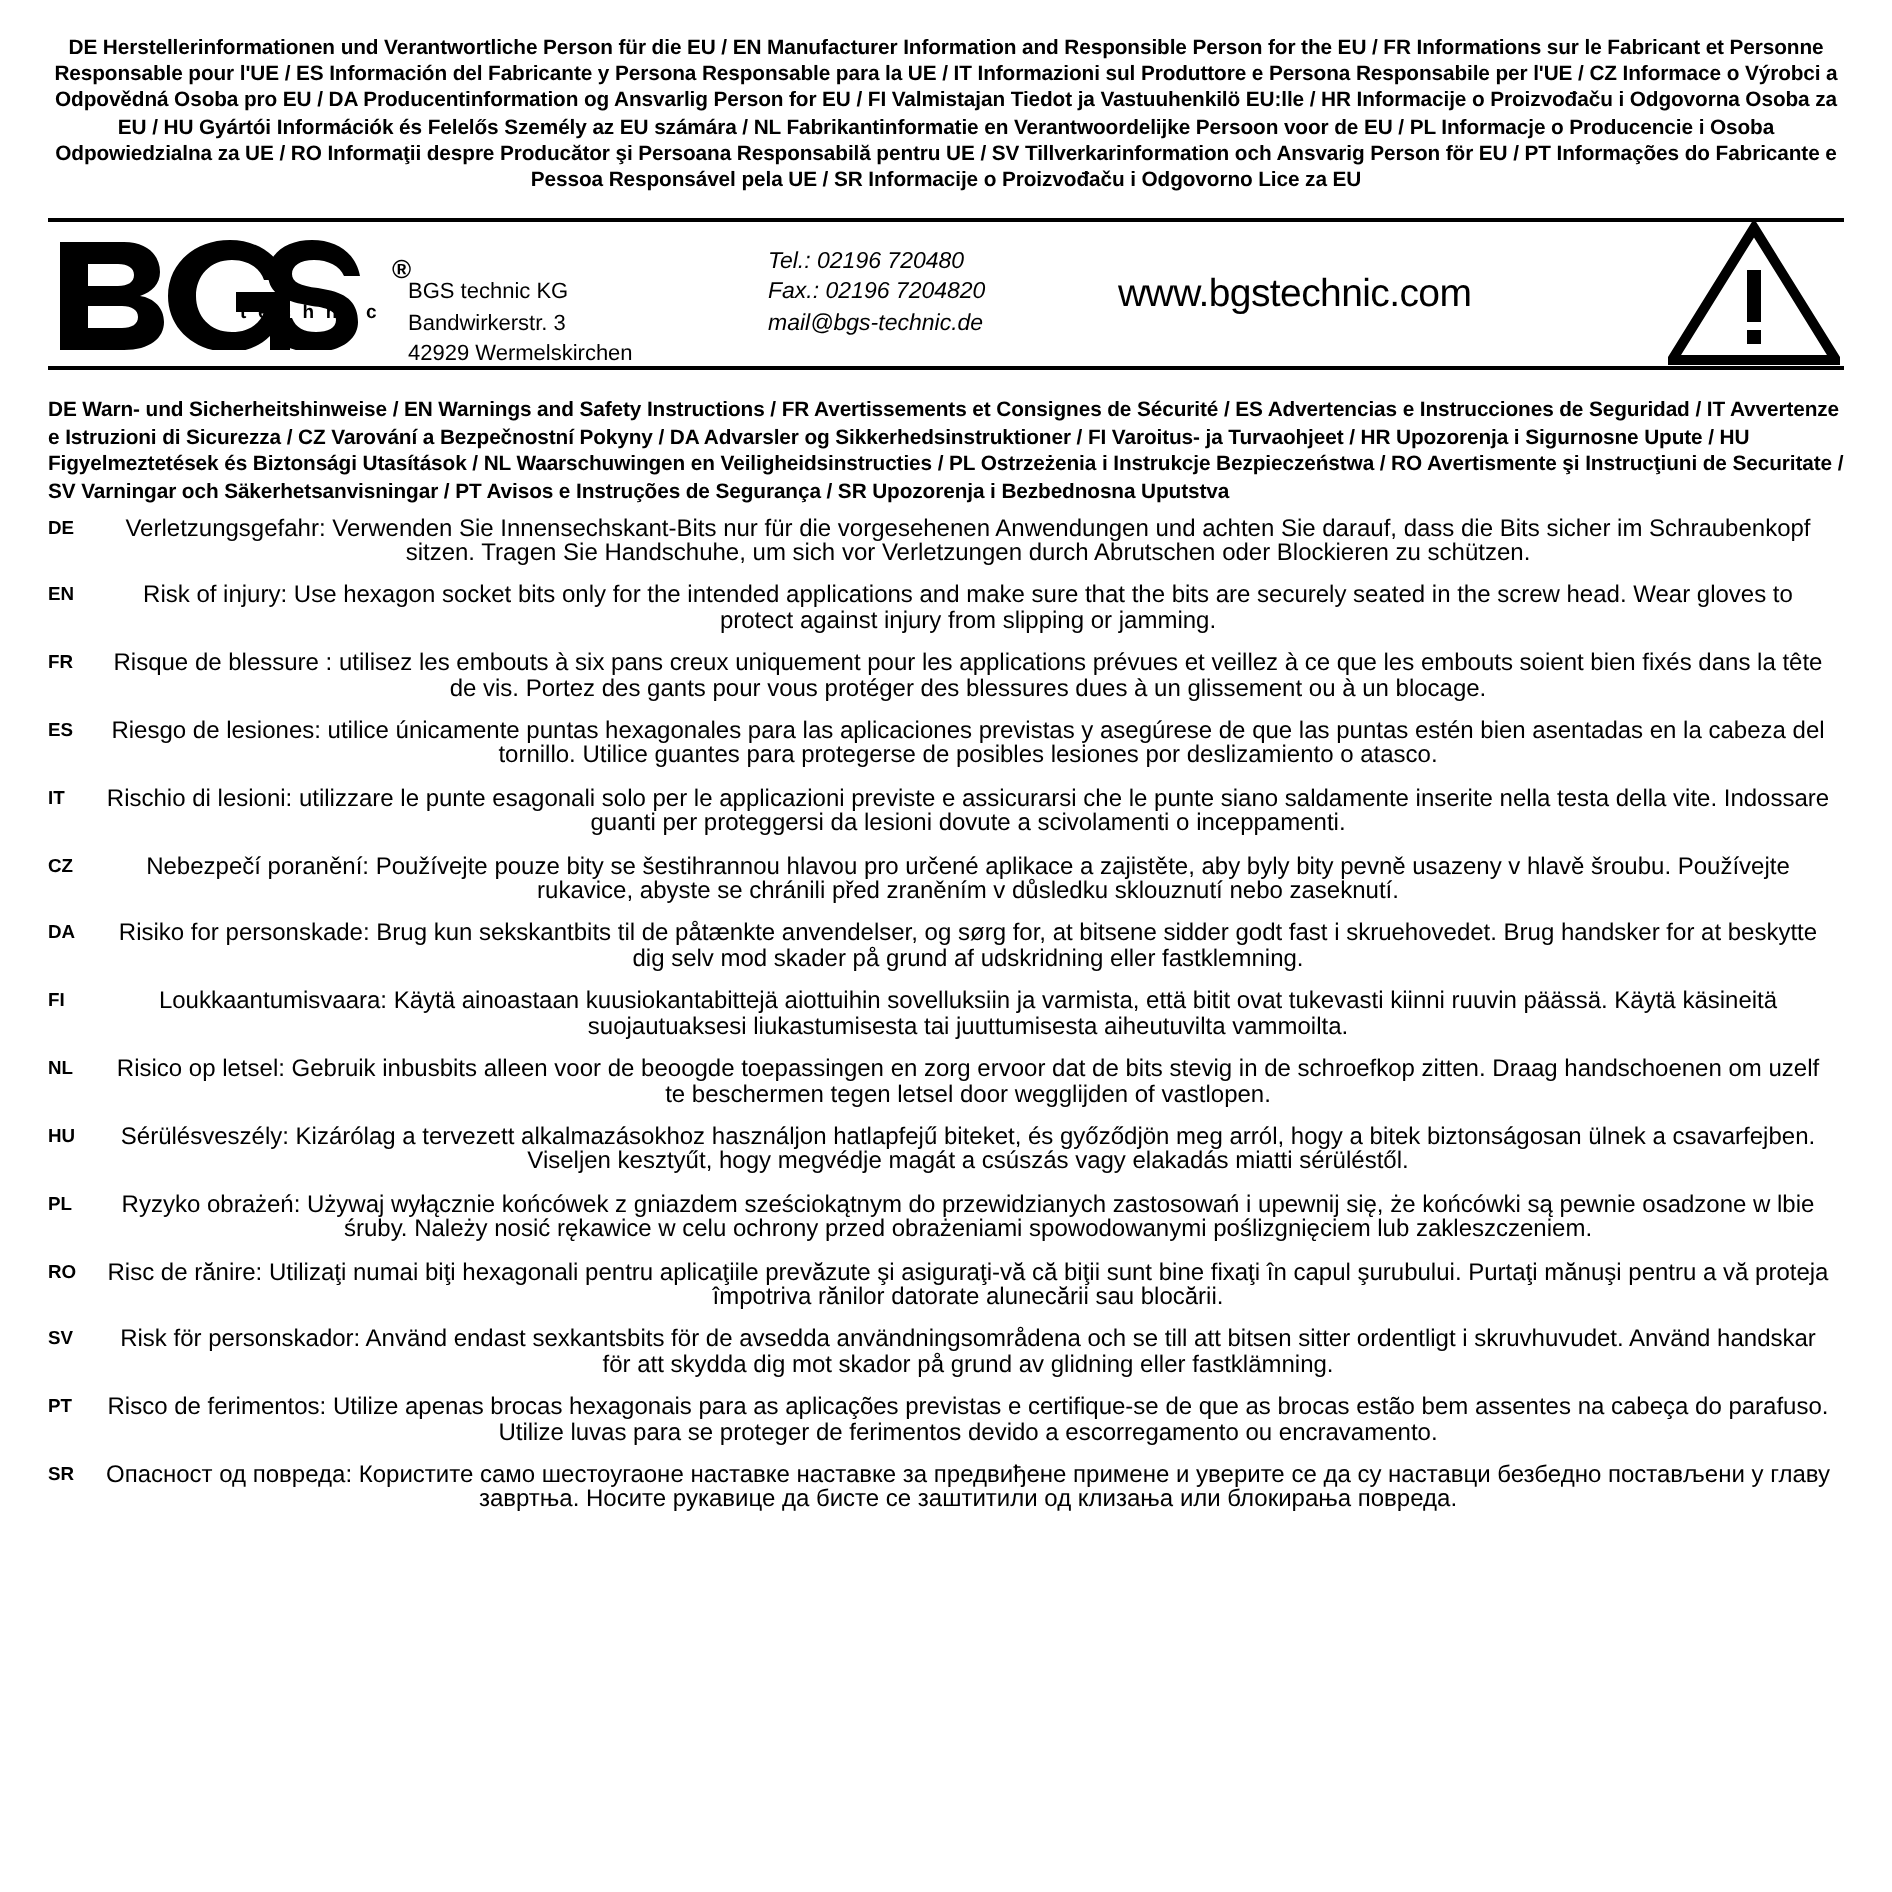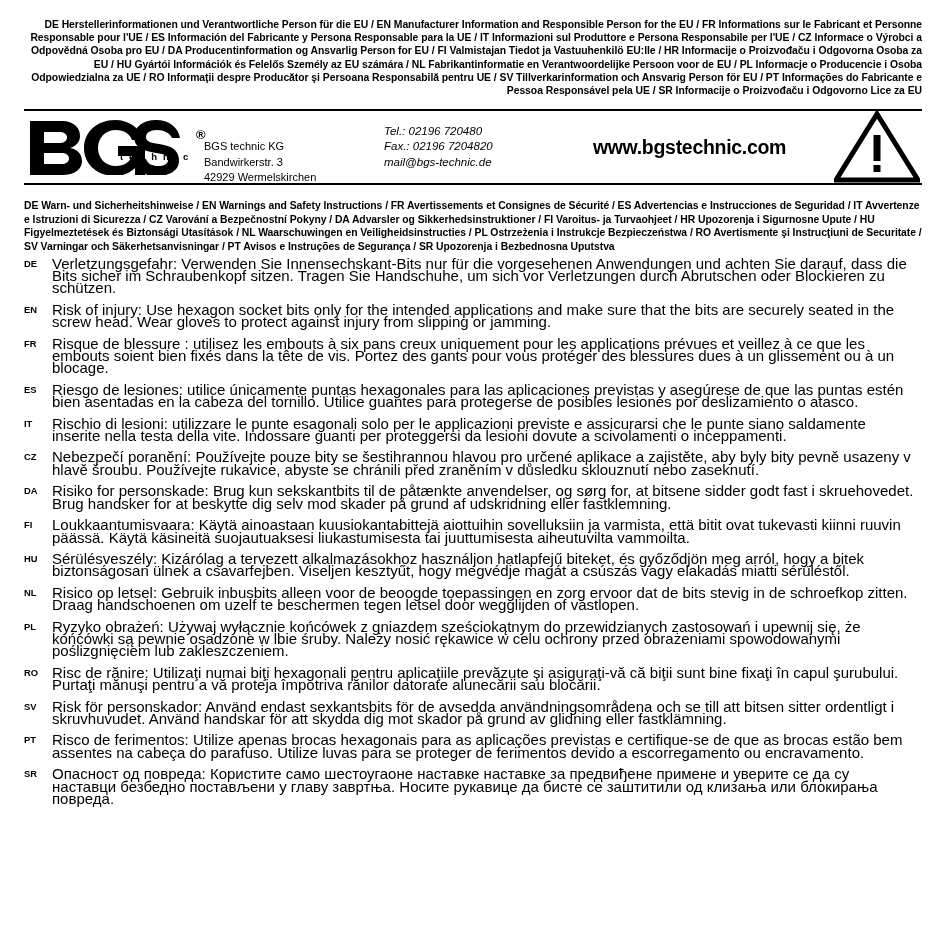--- a/index.html
+++ b/index.html
@@ -21,21 +21,21 @@
     box-sizing: border-box;
     padding: 18px 24px 0 24px;
   }
 
   
   .manu-header {
     font-size: 10.4px;
     font-weight: bold;
     line-height: 13.2px;
     letter-spacing: -0.05px;
-    text-align: right;
+    text-align: center;
     margin: 0 0 12px 0;
   }
 
   
   .logo-band {
     position: relative;
     border-top: 2px solid #000;
     border-bottom: 2px solid #000;
     height: 72px;
     margin: 0 0 0 0;
@@ -61,23 +61,23 @@
     margin-top: 31px;
   }
   .contact-block {
     flex: 0 0 175px;
     font-size: 11.5px;
     line-height: 15.5px;
     font-style: italic;
   }
   .web-block {
     flex: 1 1 auto;
-    text-align: center;
+    text-align: left;
     font-size: 19.5px;
-    font-weight: bold;
+    font-weight: normal;
     letter-spacing: -0.3px;
     padding-right: 10px;
   }
   .warn-tri {
     flex: 0 0 90px;
     display: flex;
     align-items: center;
     justify-content: flex-end;
     padding-right: 2px;
   }
@@ -102,23 +102,23 @@
   }
   .lang-code {
     flex: 0 0 28px;
     font-size: 9.4px;
     font-weight: bold;
     line-height: 12.4px;
     padding-top: 0px;
   }
   .lang-text {
     flex: 1 1 auto;
-    font-size: 15px;
+    font-size: 12px;
     line-height: 12.4px;
-    text-align: left;
+    text-align: center;
     padding-right: 6px;
   }
 </style>
 </head>
 <body>
 
 <div class="page">
 
   <div class="manu-header">DE Herstellerinformationen und Verantwortliche Person für die EU  /  EN Manufacturer Information and Responsible Person for the EU  /  FR Informations sur le Fabricant et Personne Responsable pour l'UE  /  ES Información del Fabricante y Persona Responsable para la UE  /  IT Informazioni sul Produttore e Persona Responsabile per l'UE  /  CZ Informace o Výrobci a Odpovědná Osoba pro EU  /  DA Producentinformation og Ansvarlig Person for EU  /  FI Valmistajan Tiedot ja Vastuuhenkilö EU:lle  /  HR Informacije o Proizvođaču i Odgovorna Osoba za EU  /  HU Gyártói Információk és Felelős Személy az EU számára  /  NL Fabrikantinformatie en Verantwoordelijke Persoon voor de EU  /  PL Informacje o Producencie i Osoba Odpowiedzialna za UE  /  RO Informaţii despre Producător şi Persoana Responsabilă pentru UE  /  SV Tillverkarinformation och Ansvarig Person för EU  /  PT Informações do Fabricante e Pessoa Responsável pela UE  /  SR Informacije o Proizvođaču i Odgovorno Lice za EU</div>
 
@@ -201,30 +201,30 @@
       <div class="lang-text">Risiko for personskade: Brug kun sekskantbits til de påtænkte anvendelser, og sørg for, at bitsene sidder godt fast i skruehovedet. Brug handsker for at beskytte dig selv mod skader på grund af udskridning eller fastklemning.</div>
     </div>
 
     <div class="lang-row">
       <div class="lang-code">FI</div>
       <div class="lang-text">Loukkaantumisvaara: Käytä ainoastaan kuusiokantabittejä aiottuihin sovelluksiin ja varmista, että bitit ovat tukevasti kiinni ruuvin päässä. Käytä käsineitä suojautuaksesi liukastumisesta tai juuttumisesta aiheutuvilta vammoilta.</div>
     </div>
 
 
     <div class="lang-row">
+      <div class="lang-code">NL</div>
+      <div class="lang-text">Risico op letsel: Gebruik inbusbits alleen voor de beoogde toepassingen en zorg ervoor dat de bits stevig in de schroefkop zitten. Draag handschoenen om uzelf te beschermen tegen letsel door wegglijden of vastlopen.</div>
+    </div>
+
+    <div class="lang-row">
       <div class="lang-code">HU</div>
       <div class="lang-text">Sérülésveszély: Kizárólag a tervezett alkalmazásokhoz használjon hatlapfejű biteket, és győződjön meg arról, hogy a bitek biztonságosan ülnek a csavarfejben. Viseljen kesztyűt, hogy megvédje magát a csúszás vagy elakadás miatti sérüléstől.</div>
     </div>
 
     <div class="lang-row">
-      <div class="lang-code">NL</div>
-      <div class="lang-text">Risico op letsel: Gebruik inbusbits alleen voor de beoogde toepassingen en zorg ervoor dat de bits stevig in de schroefkop zitten. Draag handschoenen om uzelf te beschermen tegen letsel door wegglijden of vastlopen.</div>
-    </div>
-
-    <div class="lang-row">
       <div class="lang-code">PL</div>
       <div class="lang-text">Ryzyko obrażeń: Używaj wyłącznie końcówek z gniazdem sześciokątnym do przewidzianych zastosowań i upewnij się, że końcówki są pewnie osadzone w lbie śruby. Należy nosić rękawice w celu ochrony przed obrażeniami spowodowanymi poślizgnięciem lub zakleszczeniem.</div>
     </div>
 
     <div class="lang-row">
       <div class="lang-code">RO</div>
       <div class="lang-text">Risc de rănire: Utilizaţi numai biţi hexagonali pentru aplicaţiile prevăzute şi asiguraţi-vă că biţii sunt bine fixaţi în capul şurubului. Purtaţi mănuşi pentru a vă proteja împotriva rănilor datorate alunecării sau blocării.</div>
     </div>
 
     <div class="lang-row">

